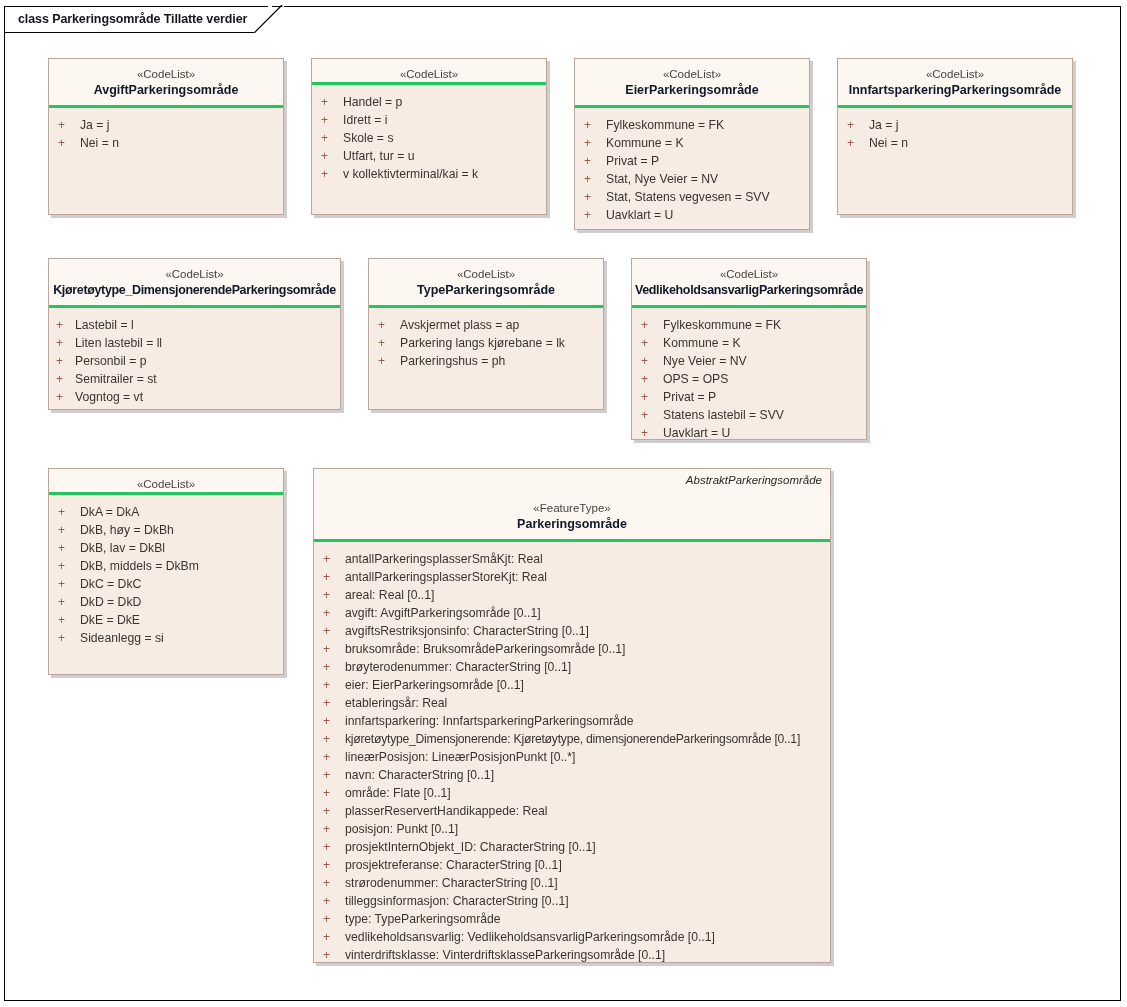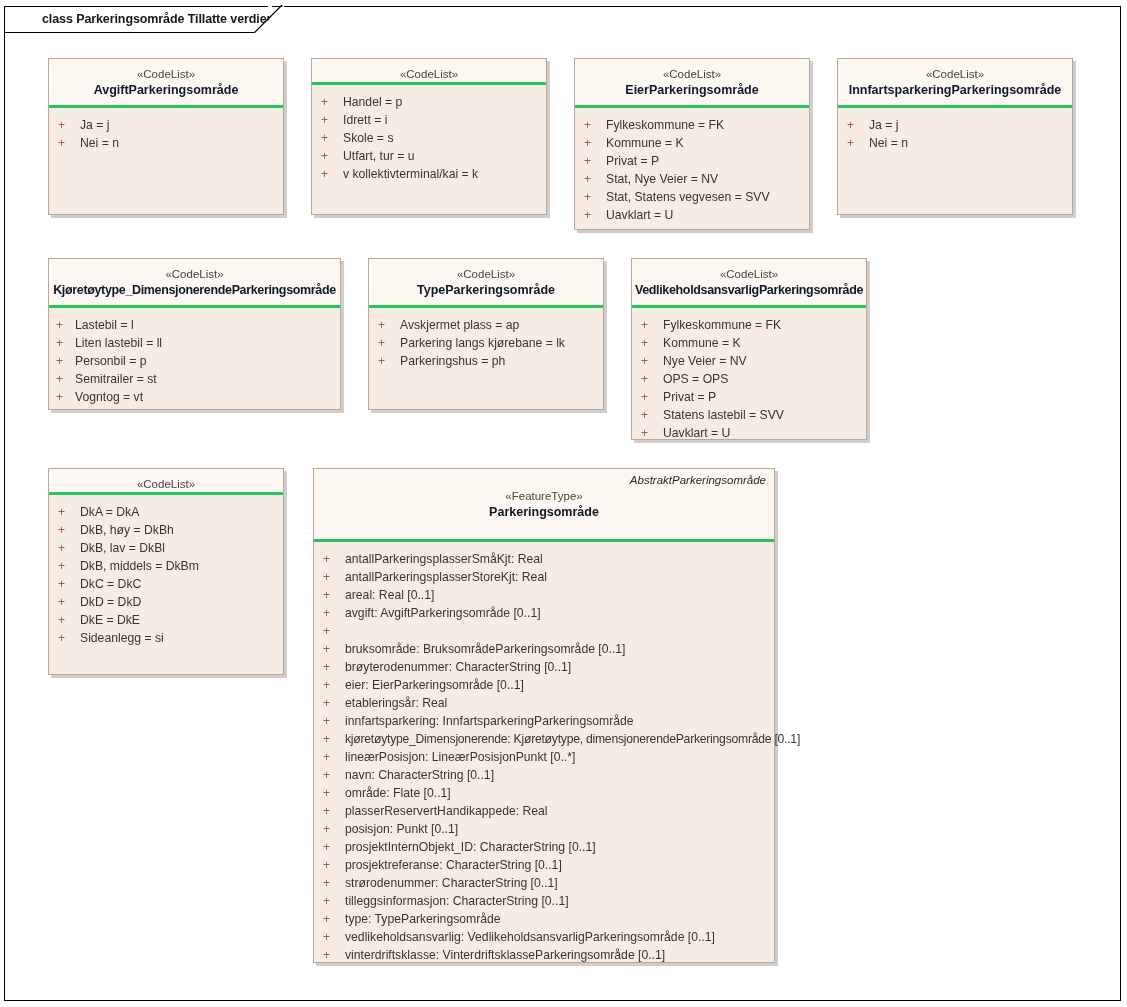--- a/index.html
+++ b/index.html
@@ -60,21 +60,20 @@
   }
   .title-text {
     position: absolute;
     left: 13px;
     top: 5px;
     font-size: 12.5px;
     font-weight: bold;
     color: #16171c;
     white-space: nowrap;
     letter-spacing: -0.1px;
-    margin-left: 24px;
   }
 
   
   .uml-box {
     position: absolute;
     box-sizing: border-box;
     border: 1px solid #b9a79b;
     background: #f7ece3;
     box-shadow: 3px 3px 0 0 rgba(150,145,145,0.45);
   }
@@ -374,24 +373,24 @@
         <span class="attr-vis">+</span>
         <span class="attr-text">DkE = DkE</span>
       </div>
       <div class="attr-row">
         <span class="attr-vis">+</span>
         <span class="attr-text">Sideanlegg = si</span>
       </div>
     </div>
   </div>
 
-  <div class="uml-box" style="left:313px; top:468px; width:462px; height:495px;">
+  <div class="uml-box" style="left:313px; top:468px; width:518px; height:495px;">
     <div class="uml-header" style="height:73px;">
       <div class="abstract-label">AbstraktParkeringsområde</div>
-      <div class="stereotype" style="padding-top:20px;">«FeatureType»</div>
+      <div class="stereotype" style="padding-top:32px;">«FeatureType»</div>
       <div class="classname">Parkeringsområde</div>
     </div>
     <div class="uml-body" style="padding-top:8px;">
       <div class="attr-row">
         <span class="attr-vis">+</span>
         <span class="attr-text">antallParkeringsplasserSmåKjt: Real</span>
       </div>
       <div class="attr-row">
         <span class="attr-vis">+</span>
         <span class="attr-text">antallParkeringsplasserStoreKjt: Real</span>
@@ -399,20 +398,21 @@
       <div class="attr-row">
         <span class="attr-vis">+</span>
         <span class="attr-text">areal: Real [0..1]</span>
       </div>
       <div class="attr-row">
         <span class="attr-vis">+</span>
         <span class="attr-text">avgift: AvgiftParkeringsområde [0..1]</span>
       </div>
       <div class="attr-row">
         <span class="attr-vis">+</span>
+        <span class="attr-text">avgiftsRestriksjonsinfo: CharacterString [0..1]</span>
       </div>
       <div class="attr-row">
         <span class="attr-vis">+</span>
         <span class="attr-text">bruksområde: BruksområdeParkeringsområde [0..1]</span>
       </div>
       <div class="attr-row">
         <span class="attr-vis">+</span>
         <span class="attr-text">brøyterodenummer: CharacterString [0..1]</span>
       </div>
       <div class="attr-row">

